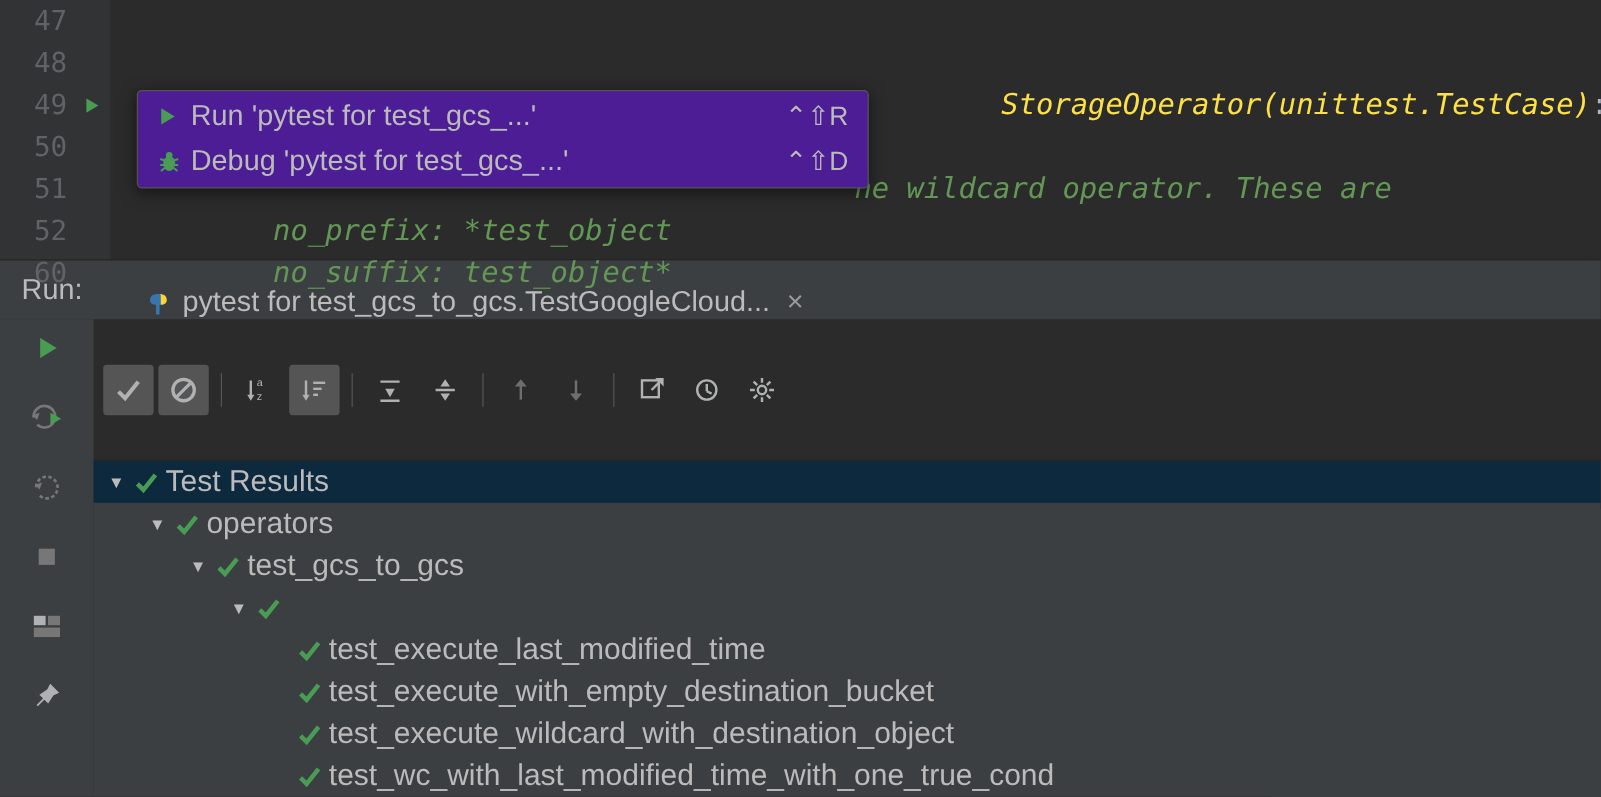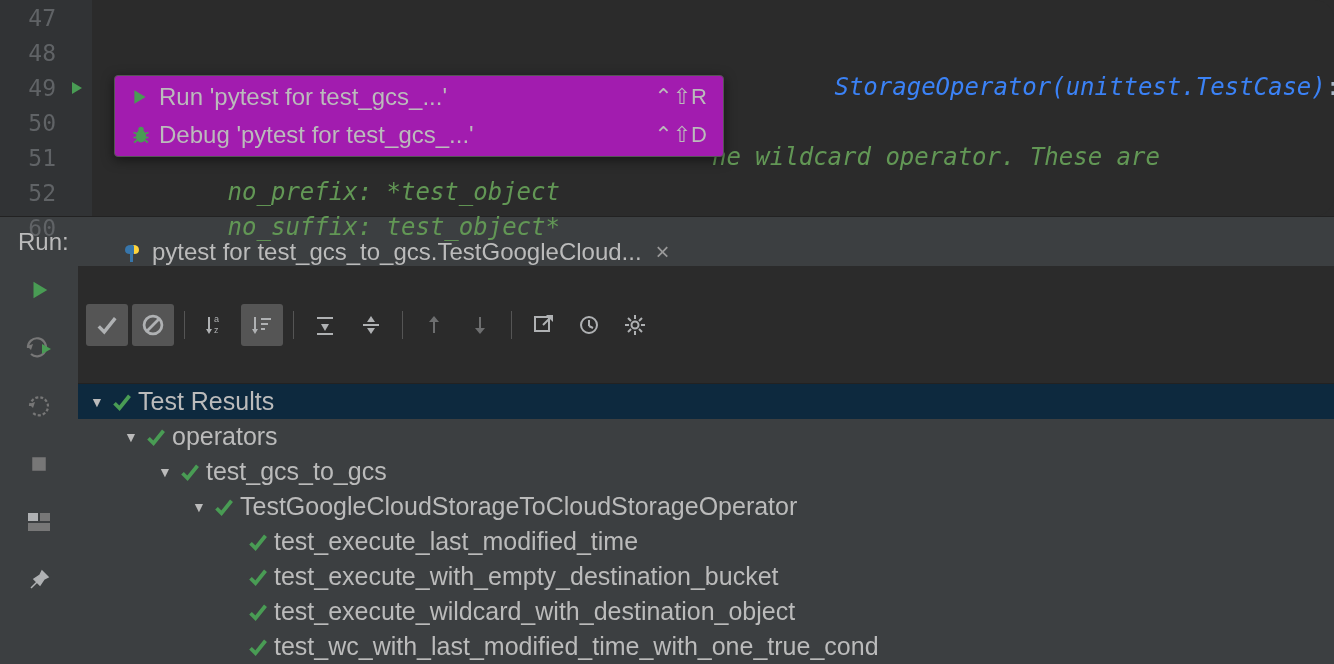--- a/index.html
+++ b/index.html
@@ -49,29 +49,29 @@
 .code-line {
   height: 35px;
   font-size: 24px;
   line-height: 35px;
   white-space: pre;
   padding-left: 20px;
   font-family: 'Menlo','Consolas',monospace;
 }
 .kw { color: #cc7832; }
 .cls { color: #a9b7c6; }
-.ident { color: #3b82f6; font-style: italic; }
+.ident { color: #fde047; font-style: italic; }
 .docstring { color: #629755; font-style: italic; }
 
 .context-menu {
   position: absolute;
   left: 114px;
   top: 75px;
   width: 610px;
-  background: #a21caf;
+  background: #4c1d95;
   border: 1px solid #555;
   box-shadow: 0 3px 12px rgba(0,0,0,0.5);
   z-index: 100;
   border-radius: 4px;
   padding: 2px 0;
 }
 .menu-item {
   display: flex;
   align-items: center;
   height: 38px;
@@ -435,21 +435,20 @@
             </span>
           <span class="tree-label">test_gcs_to_gcs</span>
         </div>
         <div class="tree-row" style="padding-left:112px">
           <span class="expander">▼</span>
           <span class="check">
               <svg width="20" height="20" viewBox="0 0 16 16">
                 <path d="M2,9 L6,13 L14,3" stroke="#499c54" stroke-width="3" fill="none"></path>
               </svg>
             </span>
-          <span class="tree-label">TestGoogleCloudStorageToCloudStorageOperator</span>
         </div>
         <div class="tree-row" style="padding-left:170px">
           <span class="check">
               <svg width="20" height="20" viewBox="0 0 16 16">
                 <path d="M2,9 L6,13 L14,3" stroke="#499c54" stroke-width="3" fill="none"></path>
               </svg>
             </span>
           <span class="tree-label">test_execute_last_modified_time</span>
         </div>
         <div class="tree-row" style="padding-left:170px">

